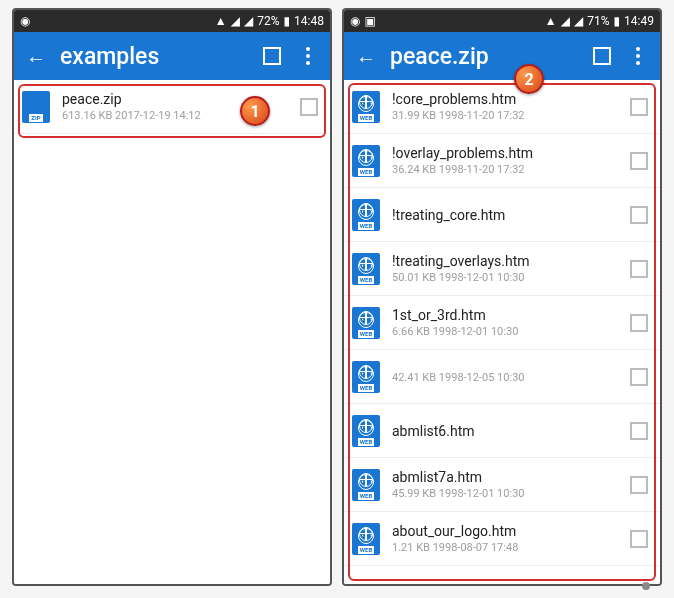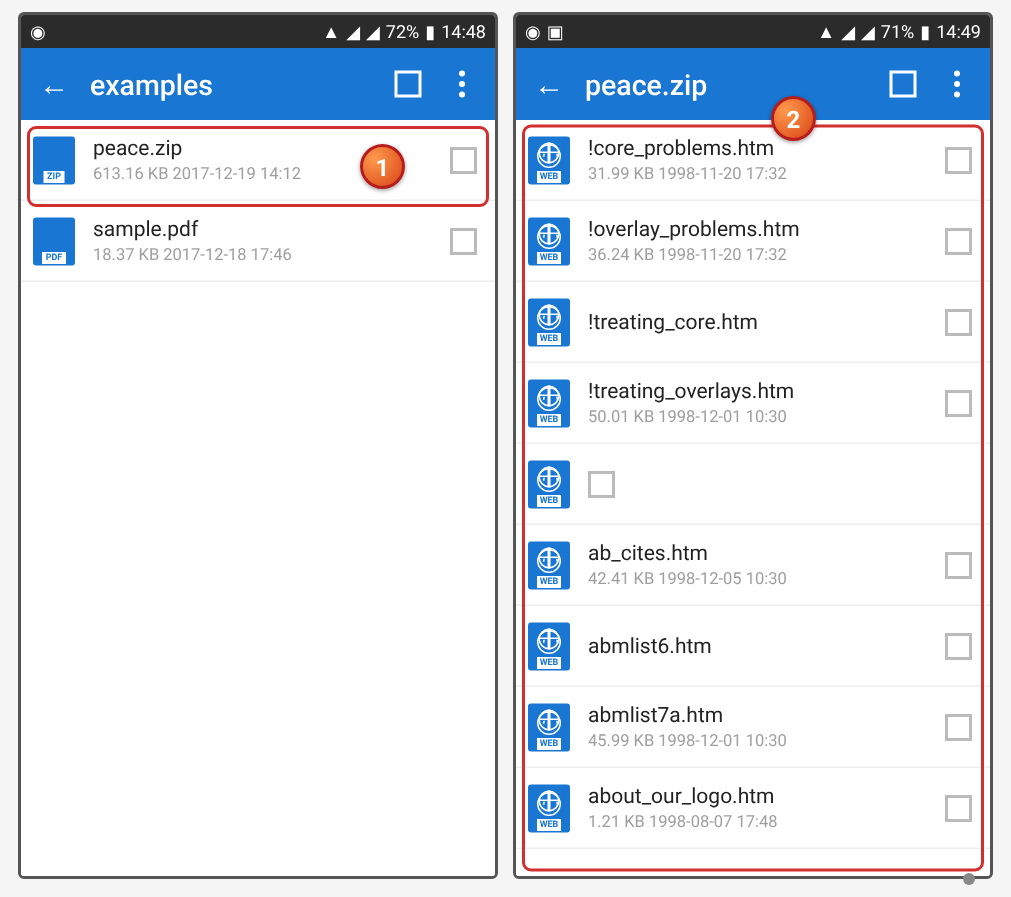--- a/index.html
+++ b/index.html
@@ -38,21 +38,21 @@
   .appbar {
     background: #1976D2;
     color: #fff;
     height: 48px;
     display: flex;
     align-items: center;
     padding: 0 10px;
     gap: 12px;
   }
   .appbar .title {
-    font-size: 19px;
+    font-size: 23px;
     font-weight: 500;
     flex: 1;
   }
   .appbar .iconbtn {
     width: 24px;
     height: 24px;
     display: flex;
     align-items: center;
     justify-content: center;
     cursor: pointer;
@@ -253,30 +253,20 @@
         <div class="file-icon zip">
             <span class="ext">ZIP</span>
           </div>
         <div class="file-info">
           <div class="file-name">peace.zip</div>
           <div class="file-meta">613.16 KB 2017-12-19 14:12</div>
         </div>
         <div class="file-check"></div>
       </div>
 
-      <div class="file-row">
-        <div class="file-icon pdf">
-            <span class="ext">PDF</span>
-          </div>
-        <div class="file-info">
-          <div class="file-name">sample.pdf</div>
-          <div class="file-meta">18.37 KB 2017-12-18 17:46</div>
-        </div>
-        <div class="file-check"></div>
-      </div>
     </div>
   </div>
 
   <div class="phone">
     <div class="statusbar">
       <span class="ic">◉</span>
       <span class="ic" style="margin-left:4px">▣</span>
       <div class="right">
         <span class="ic">▲</span>
         <span class="ic">◢</span>
@@ -344,29 +334,32 @@
           <div class="file-name">!treating_overlays.htm</div>
           <div class="file-meta">50.01 KB 1998-12-01 10:30</div>
         </div>
         <div class="file-check"></div>
       </div>
       <div class="file-row">
         <div class="file-icon">
             <div class="globe"></div>
             <span class="ext">WEB</span>
           </div>
-        <div class="file-check"></div>
-      </div>
-      <div class="file-row">
-        <div class="file-icon">
-            <div class="globe"></div>
-            <span class="ext">WEB</span>
-          </div>
-        <div class="file-info">
-          <div class="file-name">ab_cites.htm</div>
+        <div class="file-info">
+          <div class="file-name">1st_or_3rd.htm</div>
+          <div class="file-meta">6.66 KB 1998-12-01 10:30</div>
+        </div>
+        <div class="file-check"></div>
+      </div>
+      <div class="file-row">
+        <div class="file-icon">
+            <div class="globe"></div>
+            <span class="ext">WEB</span>
+          </div>
+        <div class="file-info">
           <div class="file-meta">42.41 KB 1998-12-05 10:30</div>
         </div>
         <div class="file-check"></div>
       </div>
       <div class="file-row">
         <div class="file-icon">
             <div class="globe"></div>
             <span class="ext">WEB</span>
           </div>
         <div class="file-info">

